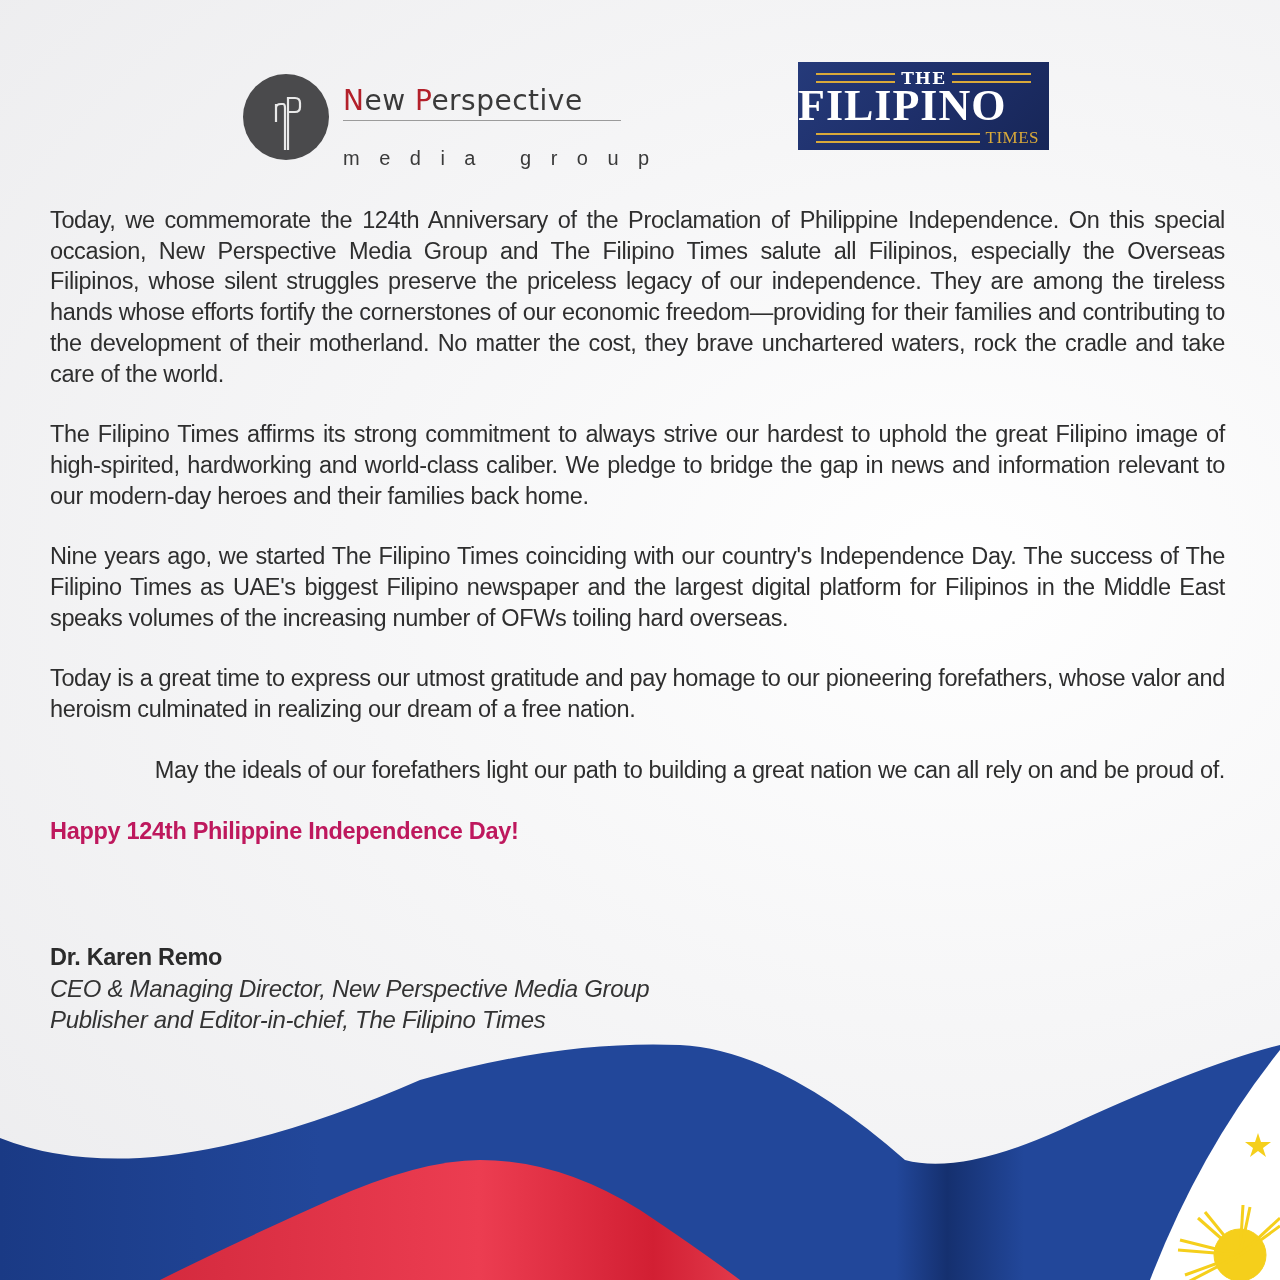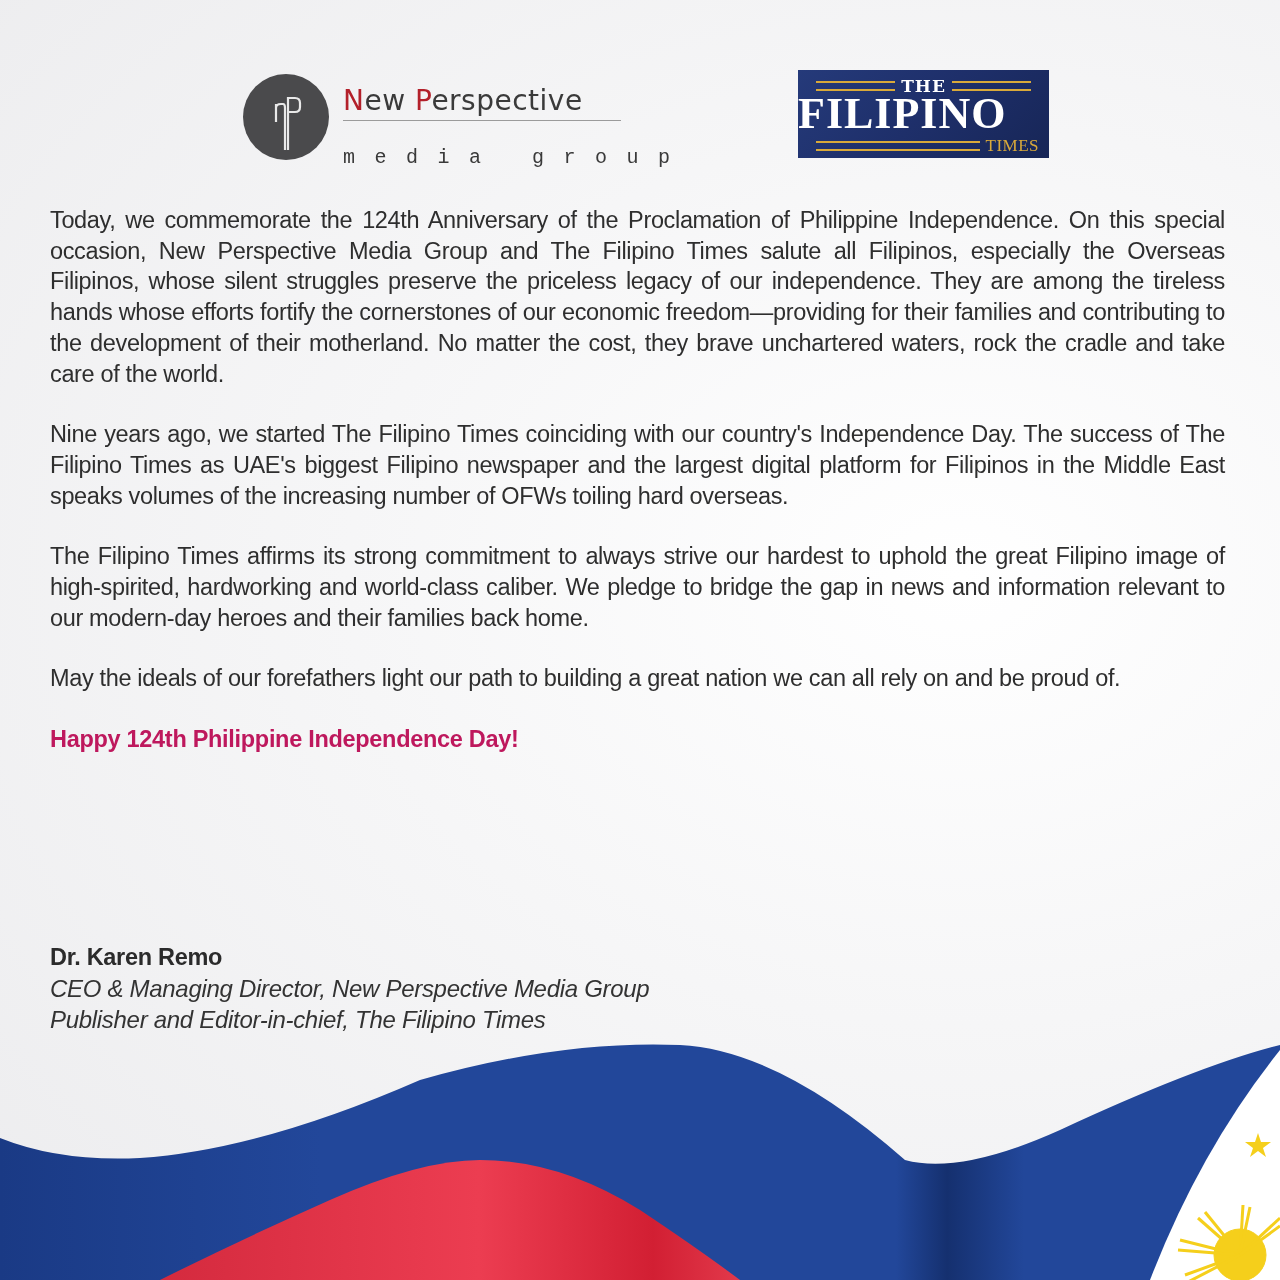--- a/index.html
+++ b/index.html
@@ -12,39 +12,39 @@
   .logos { position: absolute; top: 62px; left: 0; width: 1280px; height: 92px; }
   .np-logo { position: absolute; left: 243px; top: 2px; display: flex; align-items: center; }
   .np-circle {
     width: 86px; height: 86px; border-radius: 50%; background: #4a4a4c; position: relative;
   }
   .np-circle svg { position: absolute; left: 0; top: 0; }
   .np-text { margin-left: 14px; }
   .np-title { font-family: "DejaVu Sans", sans-serif; font-size: 28px; color: #3a3a3a; letter-spacing: 0.5px; line-height: 34px; margin-top: 20px; }
   .np-title .red { color: #b3202a; }
   .np-rule { height: 1px; background: #9b9b9b; margin: 2px 0 4px 0; width: 278px; }
-  .np-sub { font-family: Liberation Mono, monospace; font-size: 20px; letter-spacing: 19.5px; color: #3a3a3a; line-height: 22px; margin-top: 26px; }
+  .np-sub { font-family: Liberation Sans, sans-serif; font-size: 20px; letter-spacing: 19.5px; color: #3a3a3a; line-height: 22px; margin-top: 26px; }
 
   .ft-logo {
-    position: absolute; left: 798px; top: 8px; width: 251px; height: 88px;
+    position: absolute; left: 798px; top: 0; width: 251px; height: 88px;
     background: linear-gradient(135deg, #253a7a 0%, #1e2f6a 50%, #172657 100%);
     overflow: hidden;
   }
   .ft-logo .row { position: absolute; left: 0; width: 100%; display: flex; align-items: center; }
   .ft-lines { flex: 1; height: 6px; border-top: 2px solid #d9a93a; border-bottom: 2px solid #d9a93a; }
   .ft-the { font-family: "DejaVu Serif", serif; font-weight: bold; color: #fff; font-size: 17px; margin: 0 6px; letter-spacing: 1px; }
   .ft-big { position: absolute; top: 21px; left: 0; width: 100%; text-align: left; font-family: "Liberation Serif", serif; font-weight: bold; color: #ffffff; font-size: 44px; letter-spacing: 1px; line-height: 46px; }
   .ft-times { font-family: "Liberation Serif", serif; color: #d9a93a; font-size: 17px; margin: 0 10px 0 6px; letter-spacing: 0.5px; }
 
   .content { position: absolute; left: 50px; top: 205px; width: 1175px; }
   .para {
     font-size: 23.5px; line-height: 30.7px; text-align: justify; margin: 0 0 30px 0;
     color: #2e2e2e; letter-spacing: -0.35px;
   }
-  .para.last { text-align: left; }
+  .para.last { text-align: right; }
   .happy { font-size: 23.5px; font-weight: bold; line-height: 30px; margin-top: 5px; color: #be185d; letter-spacing: -0.3px; }
   .sign { position: absolute; left: 50px; top: 942px; }
   .sign-name { font-size: 23.5px; font-weight: bold; line-height: 31px; color: #2b2b2b; letter-spacing: -0.3px; }
   .sign-role { font-size: 24px; font-style: italic; line-height: 31px; color: #333; letter-spacing: -0.3px; }
 
   .flag { position: absolute; left: 0; top: 1040px; width: 1280px; height: 240px; }
 </style>
 </head>
 <body>
 
@@ -72,22 +72,23 @@
     <div class="ft-big">FILIPINO</div>
     <div class="row" style="top:66px;">
       <div class="ft-lines" style="margin-left:18px;"></div>
       <span class="ft-times">TIMES</span>
     </div>
   </div>
 </div>
 
 <div class="content">
   <p class="para">Today, we commemorate the 124th Anniversary of the Proclamation of Philippine Independence. On this special occasion, New Perspective Media Group and The Filipino Times salute all Filipinos, especially the Overseas Filipinos, whose silent struggles preserve the priceless legacy of our independence. They are among the tireless hands whose efforts fortify the cornerstones of our economic freedom—providing for their families and contributing to the development of their motherland. No matter the cost, they brave unchartered waters, rock the cradle and take care of the world.</p>
+  <p class="para">The Filipino Times affirms its strong commitment to always strive our hardest to uphold the great Filipino image of high-spirited, hardworking and world-class caliber. We pledge to bridge the gap in news and information relevant to our modern-day heroes and their families back home.</p>
   <p class="para">Nine years ago, we started The Filipino Times coinciding with our country's Independence Day. The success of The Filipino Times as UAE's biggest Filipino newspaper and the largest digital platform for Filipinos in the Middle East speaks volumes of the increasing number of OFWs toiling hard overseas.</p>
-  <p class="para">The Filipino Times affirms its strong commitment to always strive our hardest to uphold the great Filipino image of high-spirited, hardworking and world-class caliber. We pledge to bridge the gap in news and information relevant to our modern-day heroes and their families back home.</p>
+  <p class="para">Today is a great time to express our utmost gratitude and pay homage to our pioneering forefathers, whose valor and heroism culminated in realizing our dream of a free nation.</p>
   <p class="para last">May the ideals of our forefathers light our path to building a great nation we can all rely on and be proud of.</p>
   <div class="happy">Happy 124th Philippine Independence Day!</div>
 </div>
 
 <div class="sign">
   <div class="sign-name">Dr. Karen Remo</div>
   <div class="sign-role">CEO &amp; Managing Director, New Perspective Media Group</div>
   <div class="sign-role">Publisher and Editor-in-chief, The Filipino Times</div>
 </div>
 

